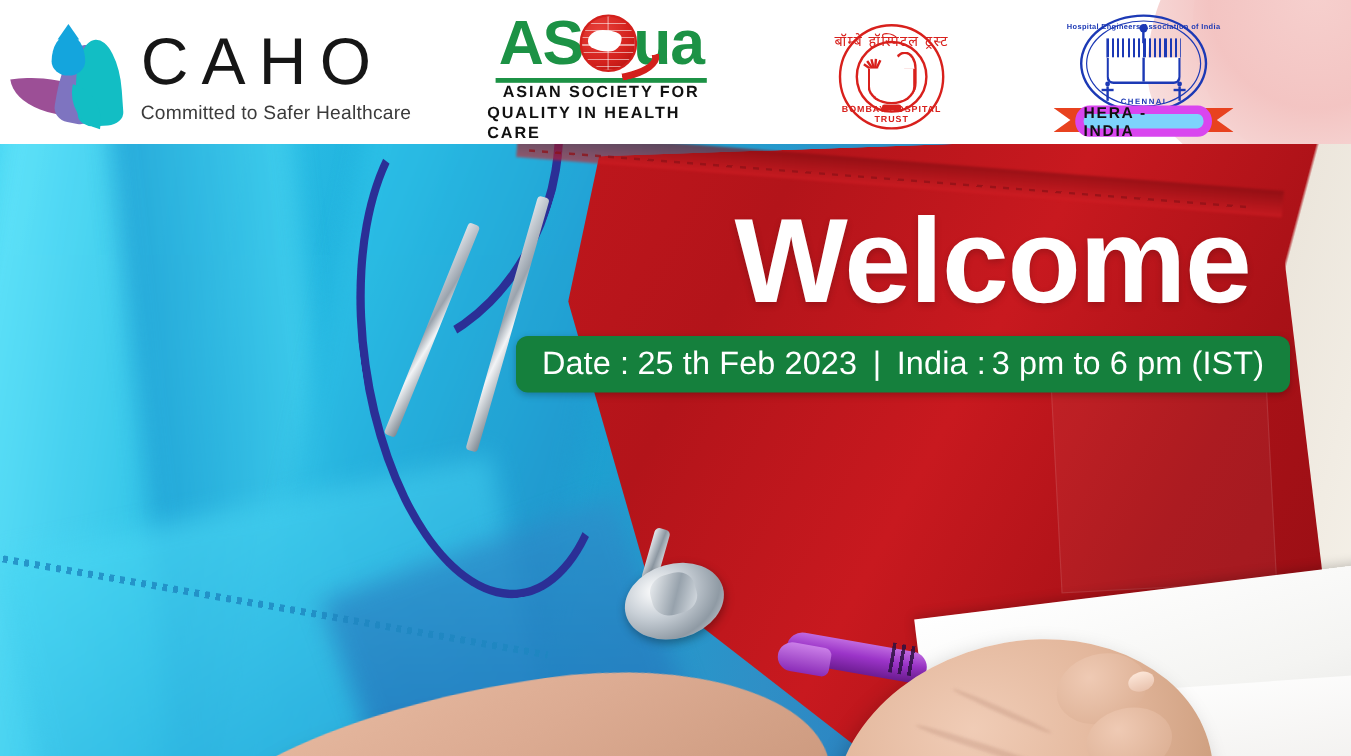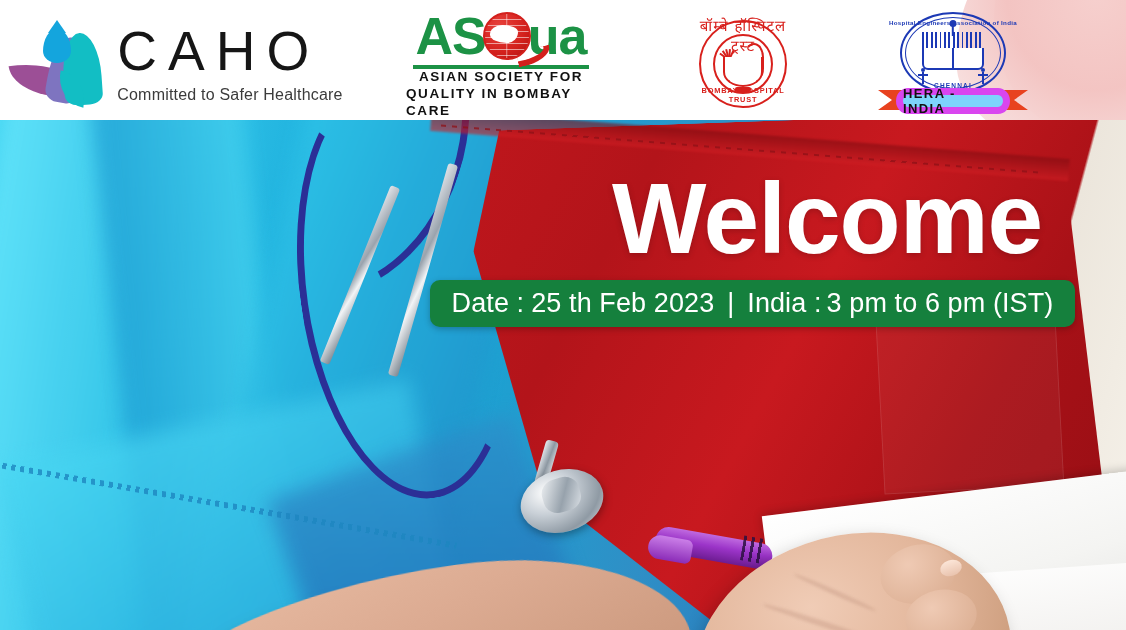--- a/index.html
+++ b/index.html
@@ -105,22 +105,22 @@
   .bht-star {
     position:absolute; inset:0; border-radius:50%;
     background:
       repeating-conic-gradient(from 0deg, #d8201c 0deg 7deg, #ffffff 7deg 15deg);
     -webkit-mask: radial-gradient(circle, #000 49%, transparent 50%);
             mask: radial-gradient(circle, #000 49%, transparent 50%);
   }
   .bht-ring1 { position:absolute; inset:7px; border-radius:50%; border:2.5px solid #d8201c; background:#fff; }
   .bht-ring2 { position:absolute; inset:21px; border-radius:50%; border:2px solid #d8201c; }
   .bht-dev {
-    position:absolute; left:0; right:0; top:2px; text-align:center;
-    font-size:15px; color:#d8201c; letter-spacing:1px; font-family:"DejaVu Sans", sans-serif;
+    position:absolute; left:0; right:0; top:12px; text-align:center;
+    font-size:12px; color:#d8201c; letter-spacing:1px; font-family:"DejaVu Sans", sans-serif;
   }
   .bht-arc {
     position:absolute; left:0; right:0; bottom:11px; text-align:center;
     font-size:7.4px; color:#d8201c; font-weight:bold; letter-spacing:.8px;
   }
   .bht-bowl {
     position:absolute; left:50%; top:44px; transform:translateX(-50%);
     width:40px; height:30px; border:2.5px solid #d8201c; border-top:none;
     border-radius:0 0 50% 50%; background:#fff;
   }
@@ -381,21 +381,21 @@
         <div class="asq-top">
           <span class="asq-g1">AS</span>
           <span class="asq-globe">
             <span class="asq-globe-ball"></span>
             <span class="asq-tail"></span>
           </span>
           <span class="asq-g2">ua</span>
         </div>
         <div class="asq-rule"></div>
         <div class="asq-l1">ASIAN SOCIETY FOR</div>
-        <div class="asq-l2">QUALITY IN BOMBAY CARE</div>
+        <div class="asq-l2">QUALITY IN HEALTH CARE</div>
       </div>
     </div>
 
     <div class="logo" id="logo-bht">
       <div class="bht">
         <div class="bht-star"></div>
         <div class="bht-ring1"></div>
         <div class="bht-ring2"></div>
         <div class="bht-dev">बॉम्बे हॉस्पिटल ट्रस्ट</div>
         <div class="bht-rays">

